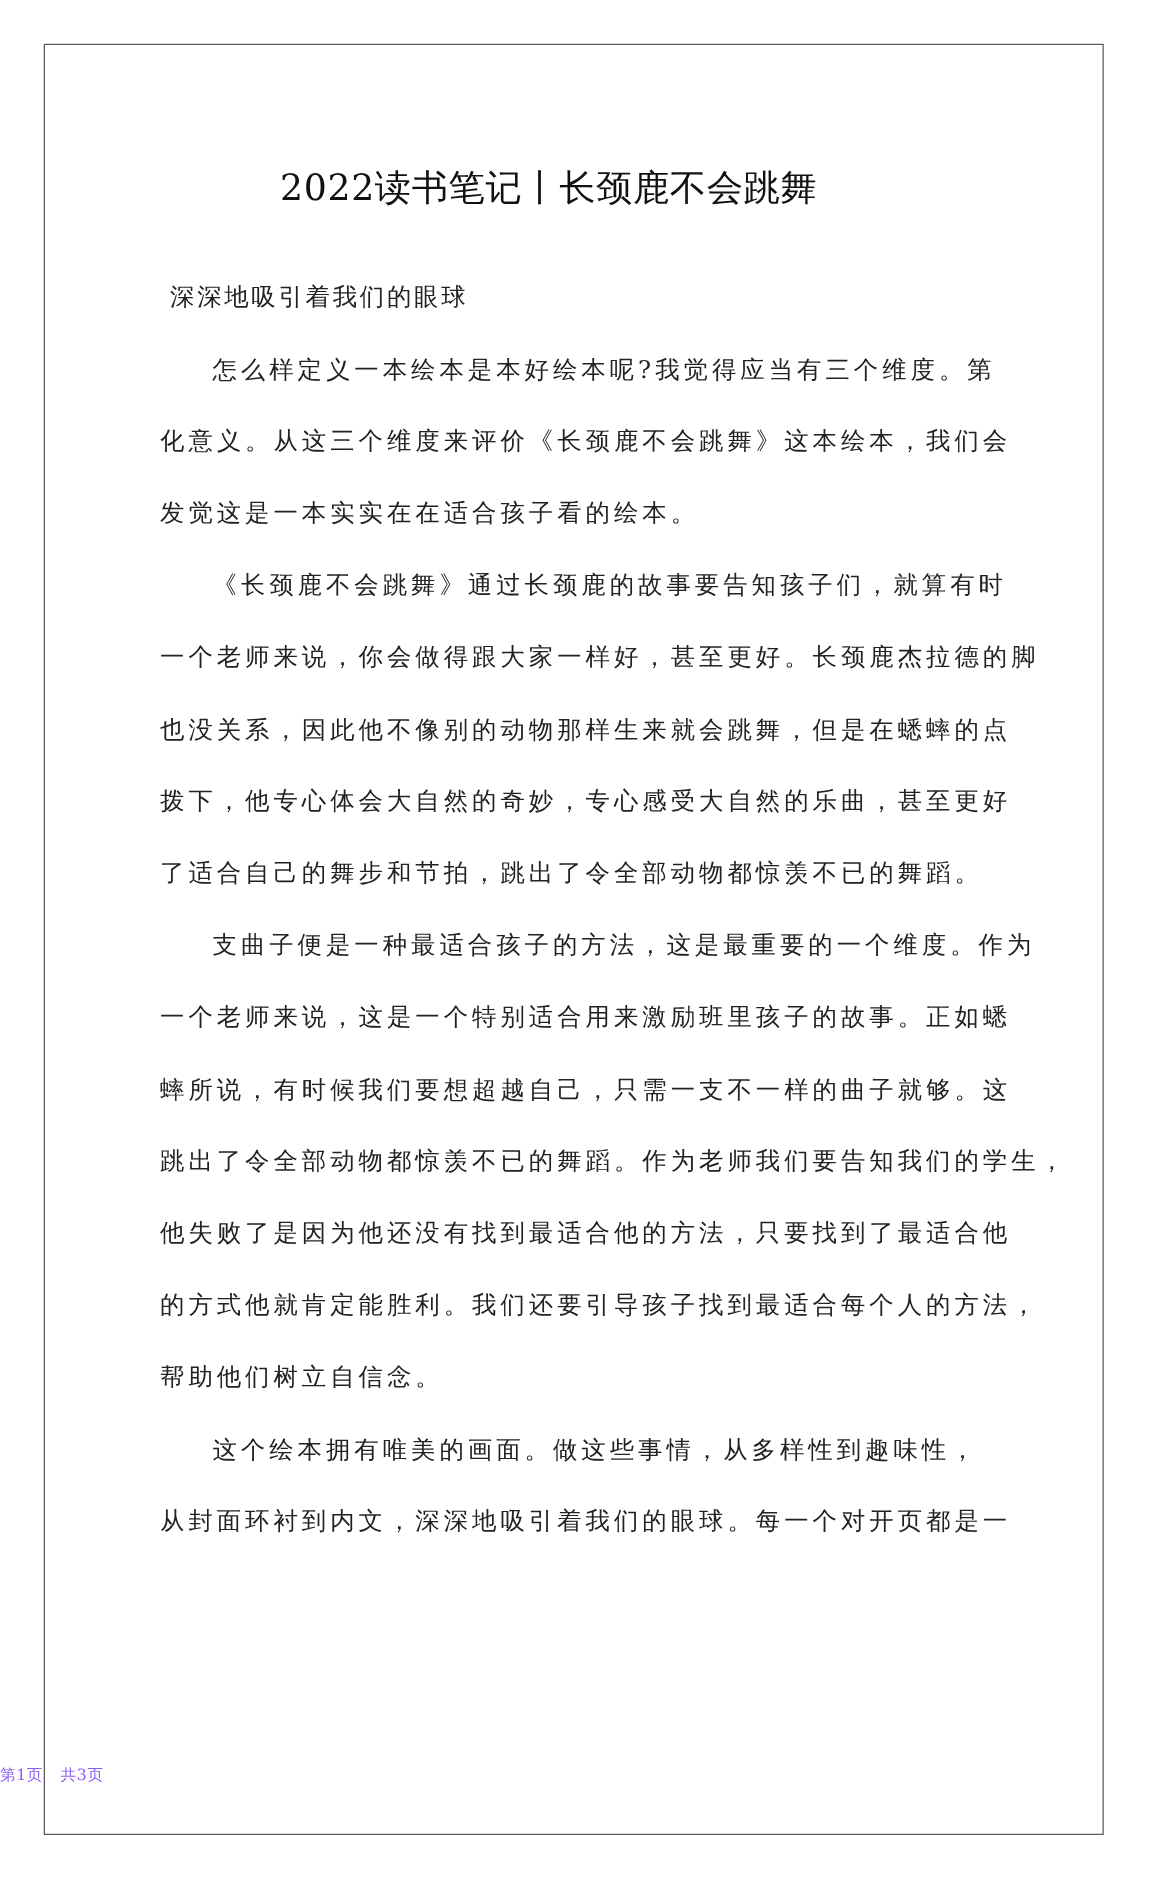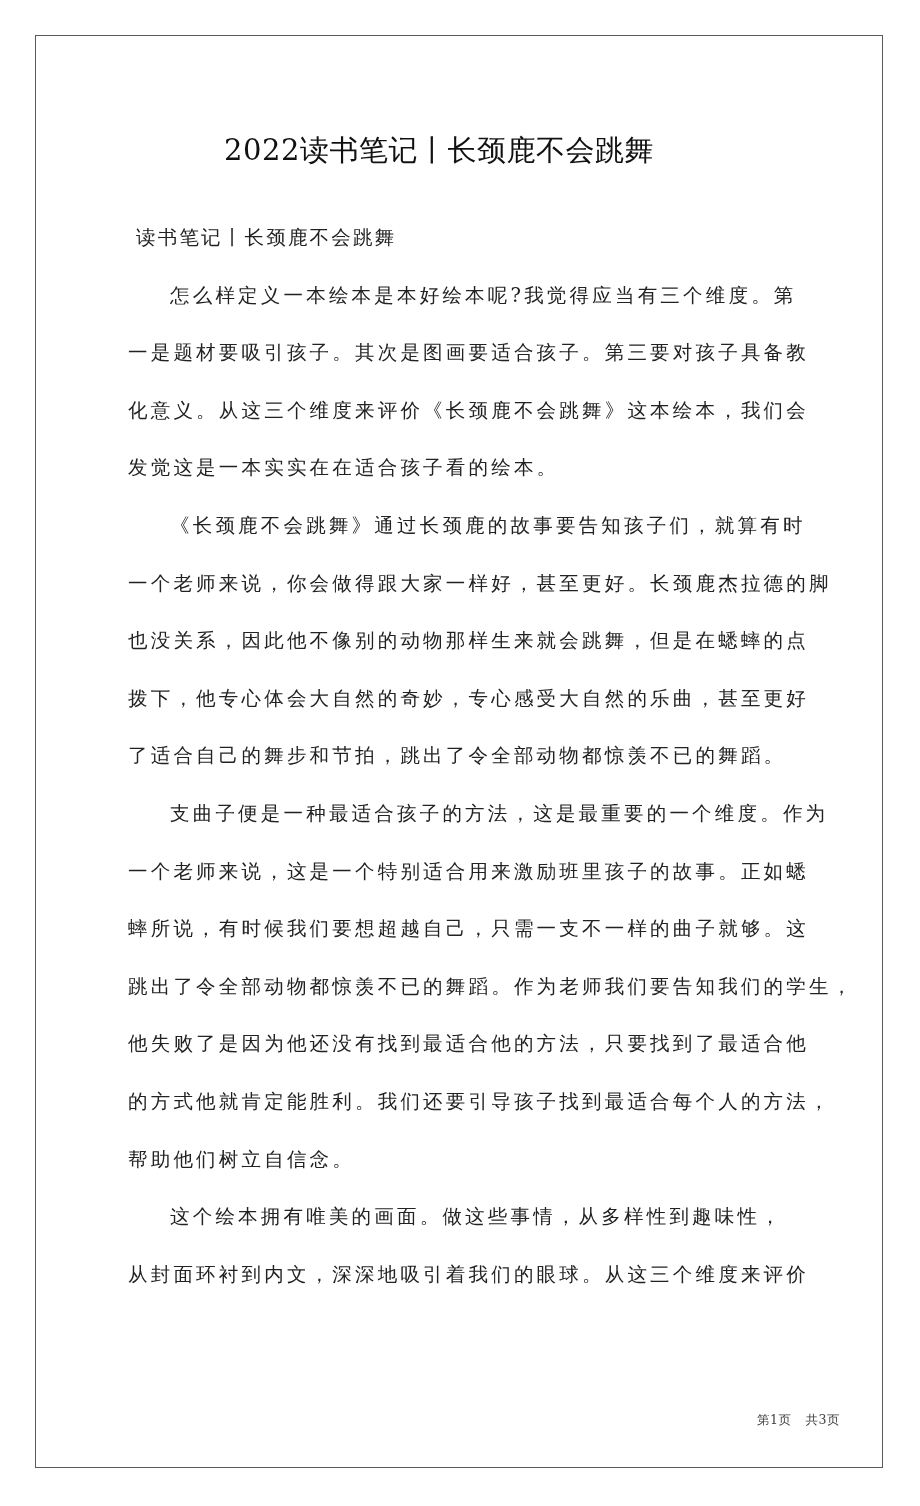--- a/index.html
+++ b/index.html
@@ -54,53 +54,52 @@
       letter-spacing: 2.2px;
     }
     .line.indent {
       padding-left: 42px;
     }
     .footer {
       position: absolute;
       left: 0;
       top: 1412px;
       width: 840px;
-      text-align: right;
+      text-align: left;
       font-size: 12.5px;
-      color: #404040;
+      color: #8b5cf6;
       letter-spacing: 0.5px;
     }
     .footer span + span {
       margin-left: 14px;
     }
   </style>
 </head>
 <body>
 
 <div class="page-frame"></div>
 
 <h1 class="doc-title" style="margin:0;font-weight:normal;">2022读书笔记丨长颈鹿不会跳舞</h1>
 
 <div class="body-text">
-  <div class="line subtitle">读书笔记丨长颈鹿不会跳舞</div>
+  <div class="line subtitle">深深地吸引着我们的眼球</div>
   <div class="line indent">怎么样定义一本绘本是本好绘本呢?我觉得应当有三个维度。第</div>
-  <div class="line">一是题材要吸引孩子。其次是图画要适合孩子。第三要对孩子具备教</div>
   <div class="line">化意义。从这三个维度来评价《长颈鹿不会跳舞》这本绘本，我们会</div>
   <div class="line">发觉这是一本实实在在适合孩子看的绘本。</div>
   <div class="line indent">《长颈鹿不会跳舞》通过长颈鹿的故事要告知孩子们，就算有时</div>
   <div class="line">一个老师来说，你会做得跟大家一样好，甚至更好。长颈鹿杰拉德的脚</div>
   <div class="line">也没关系，因此他不像别的动物那样生来就会跳舞，但是在蟋蟀的点</div>
   <div class="line">拨下，他专心体会大自然的奇妙，专心感受大自然的乐曲，甚至更好</div>
   <div class="line">了适合自己的舞步和节拍，跳出了令全部动物都惊羡不已的舞蹈。</div>
   <div class="line indent">支曲子便是一种最适合孩子的方法，这是最重要的一个维度。作为</div>
   <div class="line">一个老师来说，这是一个特别适合用来激励班里孩子的故事。正如蟋</div>
   <div class="line">蟀所说，有时候我们要想超越自己，只需一支不一样的曲子就够。这</div>
   <div class="line">跳出了令全部动物都惊羡不已的舞蹈。作为老师我们要告知我们的学生，</div>
   <div class="line">他失败了是因为他还没有找到最适合他的方法，只要找到了最适合他</div>
   <div class="line">的方式他就肯定能胜利。我们还要引导孩子找到最适合每个人的方法，</div>
   <div class="line">帮助他们树立自信念。</div>
   <div class="line indent">这个绘本拥有唯美的画面。做这些事情，从多样性到趣味性，</div>
-  <div class="line">从封面环衬到内文，深深地吸引着我们的眼球。从这三个维度来评价</div>
+  <div class="line">从封面环衬到内文，深深地吸引着我们的眼球。每一个对开页都是一</div>
 </div>
 
 <div class="footer">
   <span>第1页</span><span>共3页</span>
 </div>
 
 </body></html>

